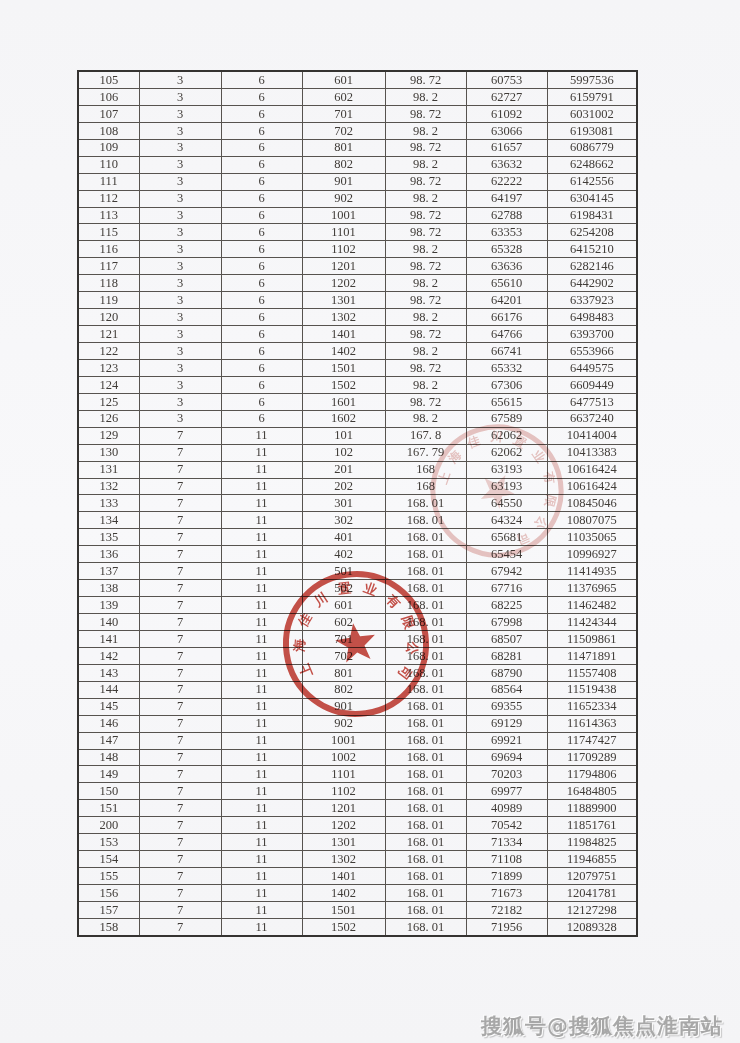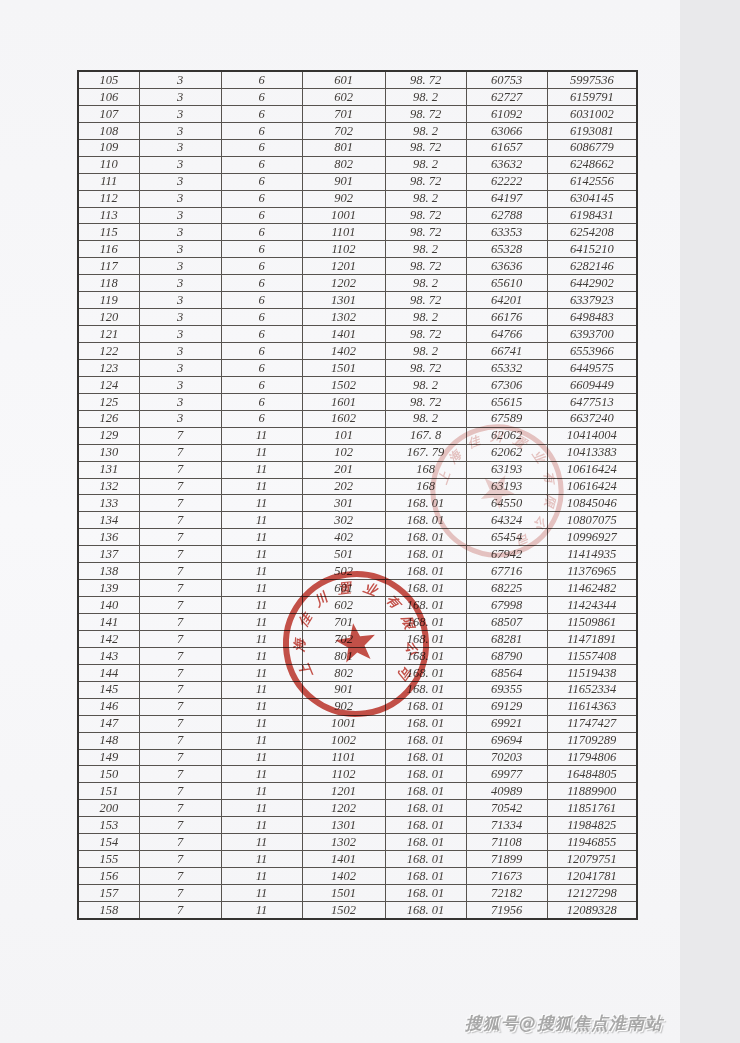--- a/index.html
+++ b/index.html
@@ -1,22 +1,21 @@
 <!DOCTYPE html>
 <html><head>
 <meta charset="utf-8">
 <style>
   html,body{margin:0;padding:0;background:#e9e9eb;}
   .page{
     position:relative;
-    width:680px;height:1043px;
+    width:740px;height:1043px;
     background:linear-gradient(180deg,#f5f5f7 0%,#f8f8fa 50%,#f4f4f6 100%);
     overflow:hidden;
     font-family:"Liberation Serif","DejaVu Serif",serif;
-    font-style:italic;
   }
   table.price-table{
     position:absolute;left:77px;top:70px;width:559px;
     border-collapse:collapse;table-layout:fixed;
     border:2px solid #353331;
   }
   table.price-table td{
     border:1px solid #57534f;
     height:15.95px;
     padding:0;
@@ -35,21 +34,21 @@
   .stamp-faded{left:427px;top:421px;width:140px;height:140px;transform:rotate(28deg);opacity:0.42;}
   .seal-text{
     font-family:"DejaVu Sans","Liberation Sans",sans-serif;
     font-weight:bold;
   }
   .seal-text-bold{font-size:13px;letter-spacing:11px;}
   .seal-text-faded{font-size:12px;letter-spacing:10px;}
   .watermark{
     position:absolute;right:17px;top:1012px;
     font-family:"DejaVu Sans","Liberation Sans",sans-serif;
-    font-weight:bold;font-size:17px;letter-spacing:1px;
+    font-weight:bold;font-size:21px;letter-spacing:1px;
     color:rgba(158,158,158,0.9);
     text-shadow:1px 1px 0 rgba(255,255,255,0.95), 2px 2px 1px rgba(140,140,140,0.45), -1px -1px 0 rgba(255,255,255,0.8);
     white-space:nowrap;
   }
 </style>
 </head>
 <body>
 
 <div class="page">
 
@@ -299,20 +298,29 @@
           <td>10845046</td>
         </tr>
         <tr>
           <td>134</td>
           <td>7</td>
           <td>11</td>
           <td>302</td>
           <td>168. 01</td>
           <td>64324</td>
           <td>10807075</td>
+        </tr>
+        <tr>
+          <td>135</td>
+          <td>7</td>
+          <td>11</td>
+          <td>401</td>
+          <td>168. 01</td>
+          <td>65681</td>
+          <td>11035065</td>
         </tr>
         <tr>
           <td>136</td>
           <td>7</td>
           <td>11</td>
           <td>402</td>
           <td>168. 01</td>
           <td>65454</td>
           <td>10996927</td>
         </tr>

